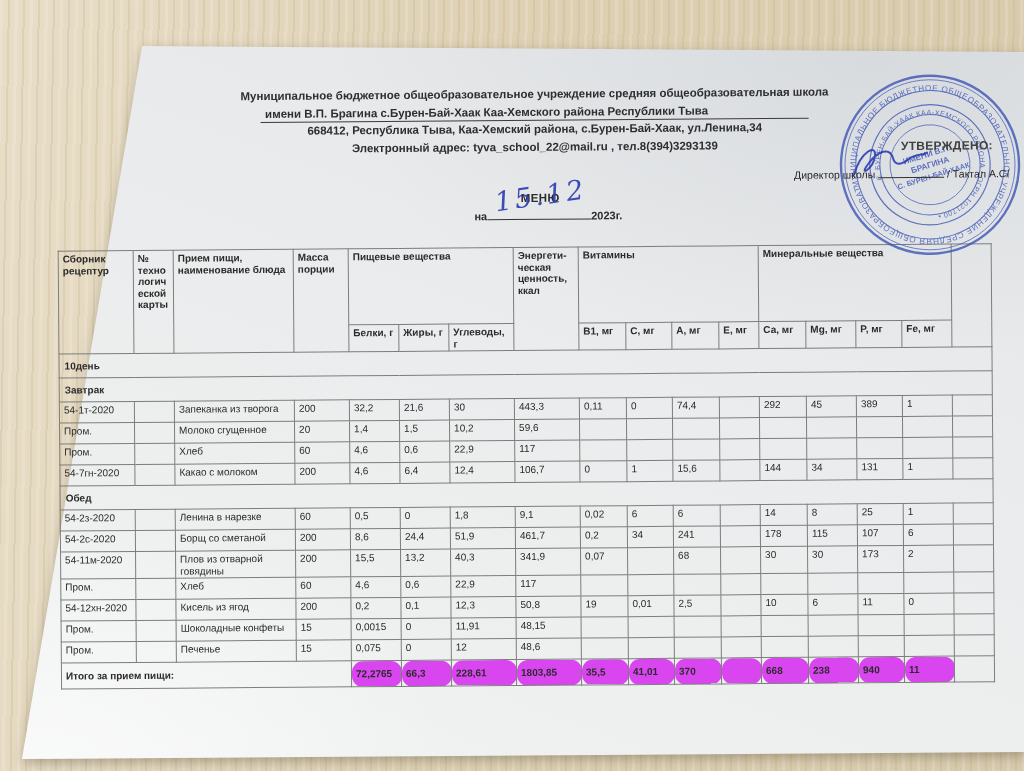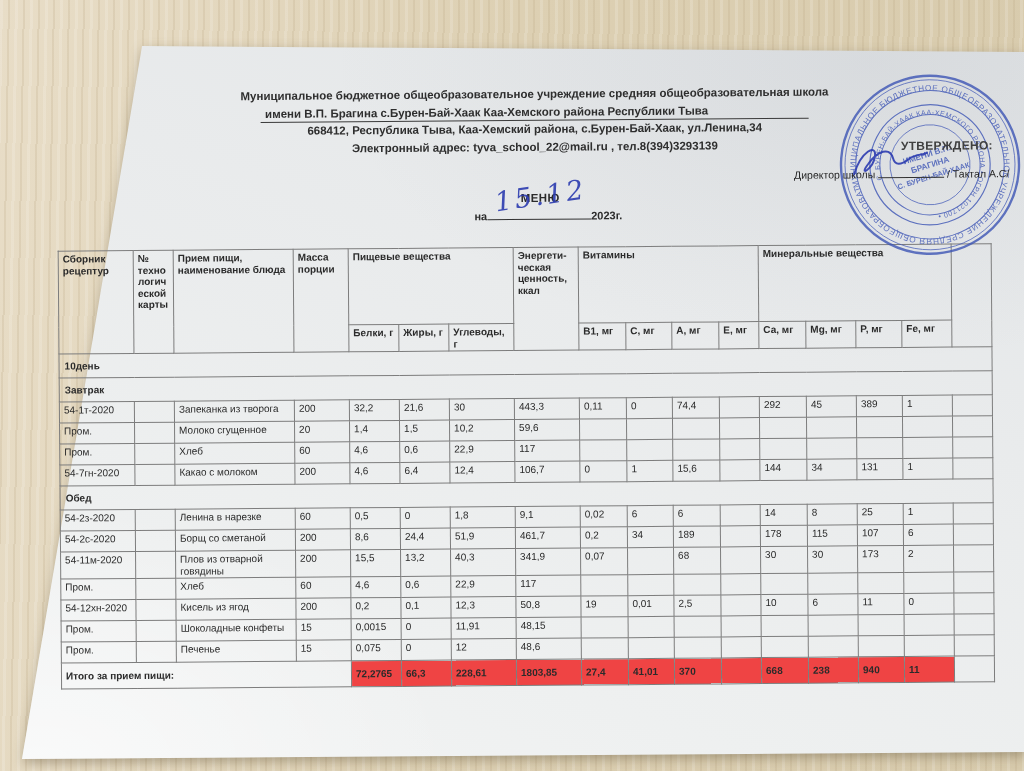--- a/index.html
+++ b/index.html
@@ -49,21 +49,21 @@
   table.menu{position:absolute;left:59px;top:247px;width:933px;border-collapse:collapse;
     table-layout:fixed;font-size:10px;color:#2b2b2b;}
   table.menu td{border:1px solid #7d7d7d;padding:2px 3px 1px 4px;vertical-align:top;
     overflow:hidden;overflow-wrap:anywhere;line-height:11.5px;}
   tr.h-main{height:76px;}
   tr.h-main td, tr.h-sub td{font-weight:bold;}
   tr.h-sub{height:18px;}
   tr.section td{font-weight:bold;height:20px;vertical-align:middle;padding-left:5px;}
   tr.row{height:21px;}
   tr.total td{font-weight:bold;height:22px;vertical-align:middle;}
-  td.gray{background:#ef4444;}
+  td.gray{background:#d946ef;border-radius:11px;}
 </style>
 </head>
 <body>
 
 <div class="paper-wrap">
   <div class="paper"></div>
 </div>
 
 <div class="content">
 
@@ -266,21 +266,21 @@
           <td>54-2с-2020</td>
           <td></td>
           <td>Борщ со сметаной</td>
           <td>200</td>
           <td>8,6</td>
           <td>24,4</td>
           <td>51,9</td>
           <td>461,7</td>
           <td>0,2</td>
           <td>34</td>
-          <td>189</td>
+          <td>241</td>
           <td></td>
           <td>178</td>
           <td>115</td>
           <td>107</td>
           <td>6</td>
           <td></td>
         </tr>
         <tr class="row">
           <td>54-11м-2020</td>
           <td></td>
@@ -375,21 +375,21 @@
           <td></td>
           <td></td>
           <td></td>
         </tr>
         <tr class="total">
           <td colspan="4">Итого за прием пищи:</td>
           <td class="gray">72,2765</td>
           <td class="gray">66,3</td>
           <td class="gray">228,61</td>
           <td class="gray">1803,85</td>
-          <td class="gray">27,4</td>
+          <td class="gray">35,5</td>
           <td class="gray">41,01</td>
           <td class="gray">370</td>
           <td class="gray"></td>
           <td class="gray">668</td>
           <td class="gray">238</td>
           <td class="gray">940</td>
           <td class="gray">11</td>
           <td></td>
         </tr>
       </tbody>

